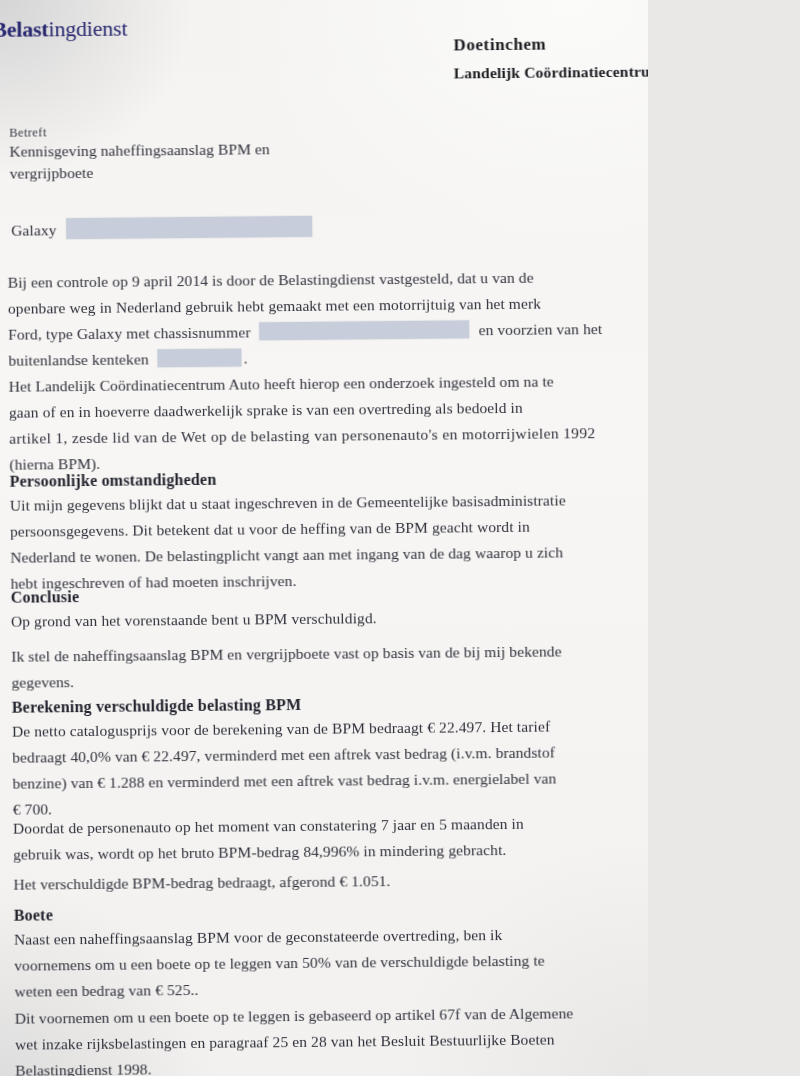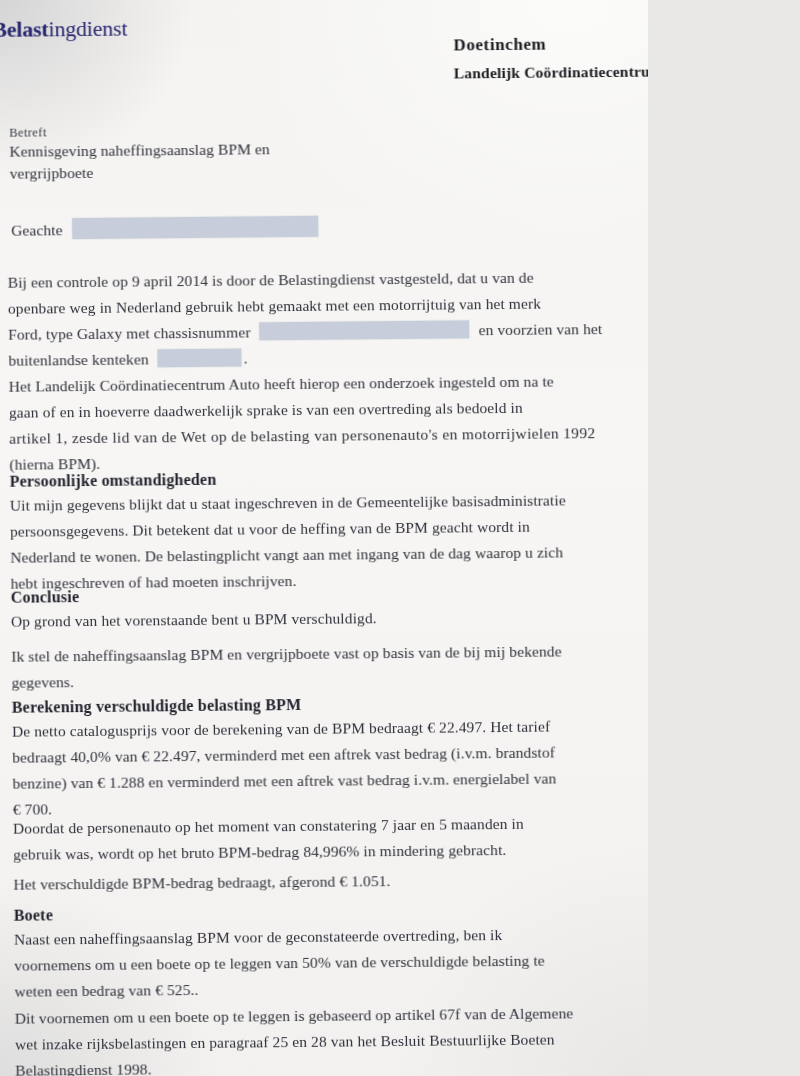--- a/index.html
+++ b/index.html
@@ -57,21 +57,21 @@
       <div class="hdr-dept">Landelijk Coördinatiecentrum Auto</div>
     </div>
 
     <div class="block subject tight">
       <div class="subject-label">Betreft</div>
       <div class="line">Kennisgeving naheffingsaanslag BPM en</div>
       <div class="line">vergrijpboete</div>
     </div>
 
     <div class="block greeting">
-      <span class="line">Geachte</span><span class="redact redact-name"></span>
+      <span class="line">Galaxy</span><span class="redact redact-name"></span>
     </div>
 
     <div class="block p1">
       <div class="line">Bij een controle op 9 april 2014 is door de Belastingdienst vastgesteld, dat u van de</div>
       <div class="line">openbare weg in Nederland gebruik hebt gemaakt met een motorrijtuig van het merk</div>
       <div class="line">
         <span>Ford, type Galaxy met chassisnummer</span><span class="redact redact-chassis"></span><span>en voorzien van het</span>
       </div>
       <div class="line">
         <span>buitenlandse kenteken</span><span class="redact redact-plate"></span><span>.</span>

